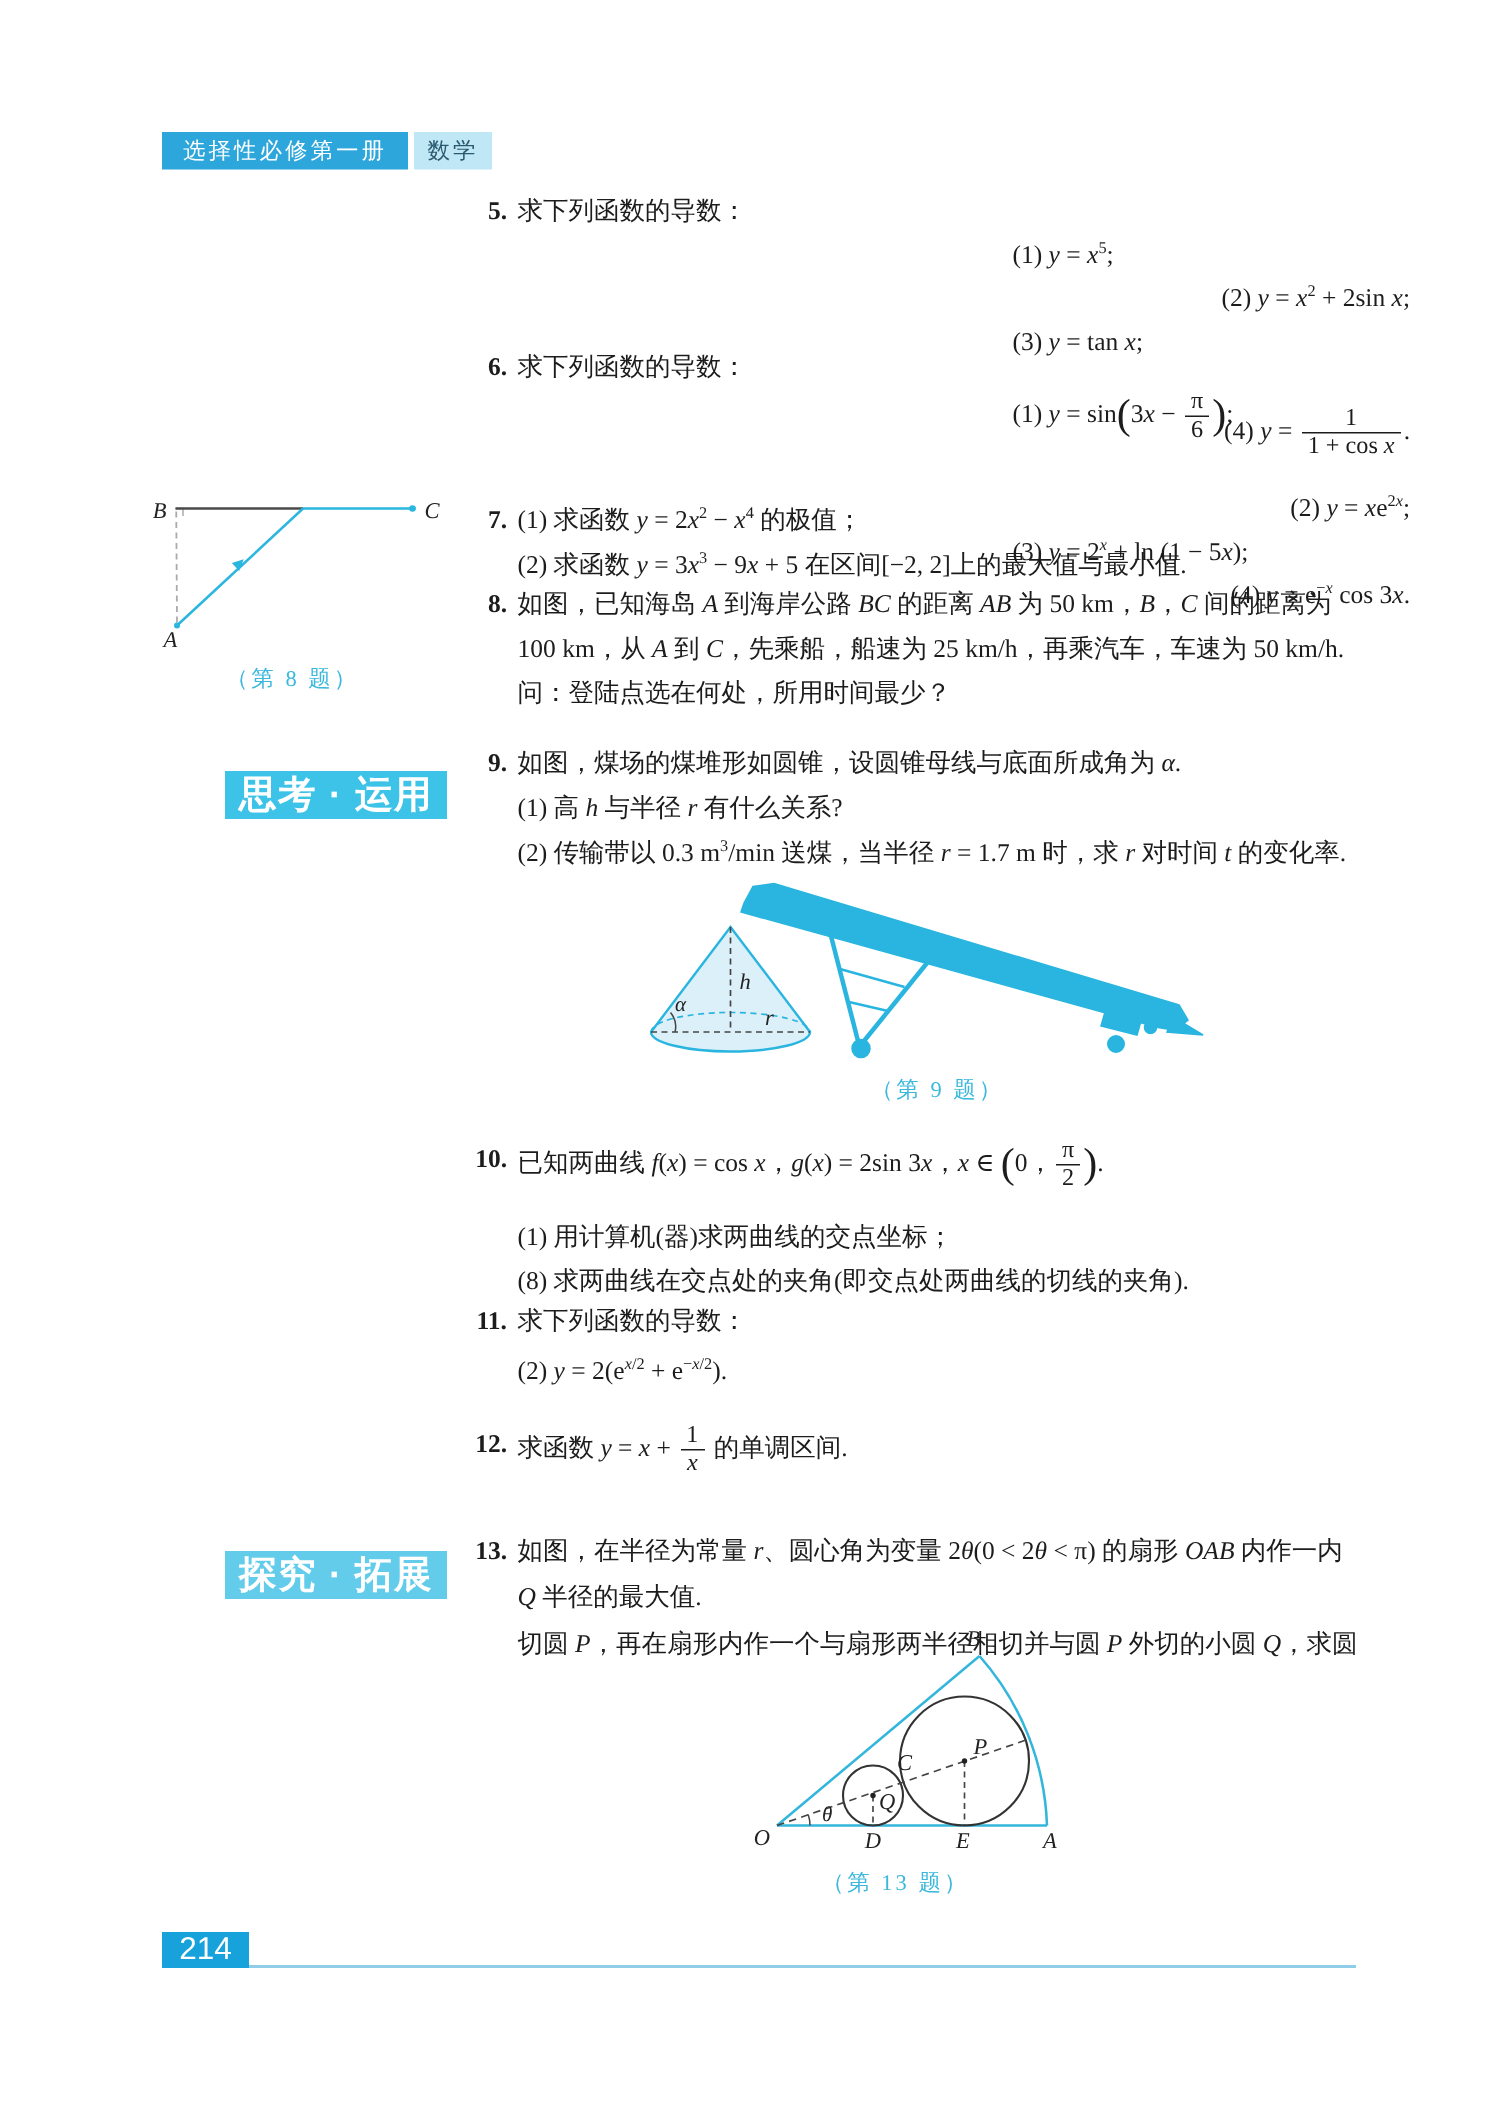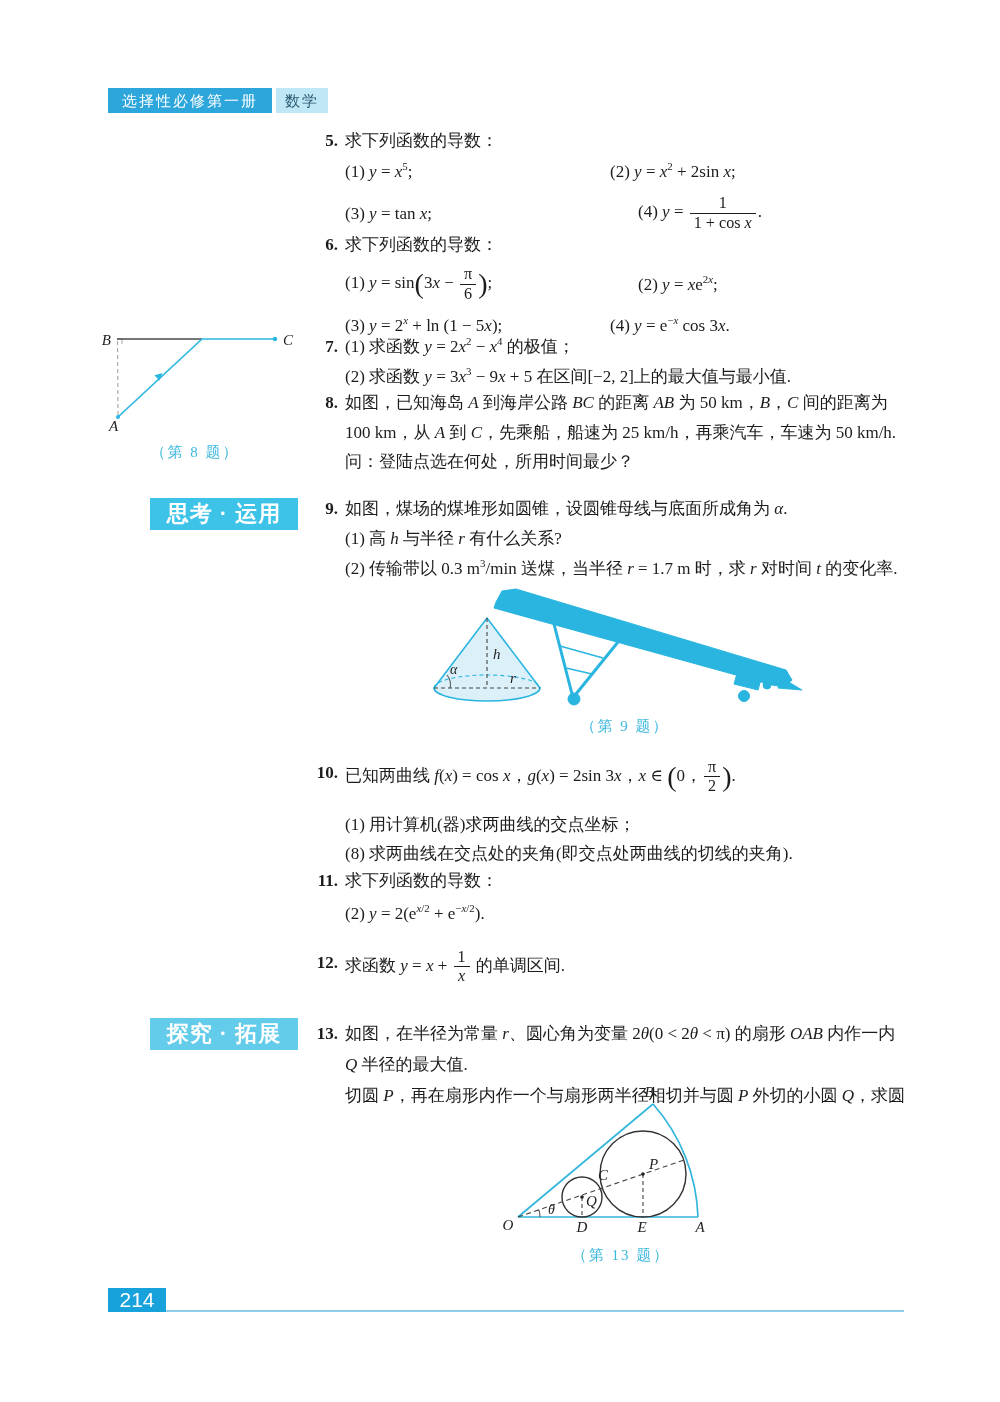--- a/index.html
+++ b/index.html
@@ -9,28 +9,28 @@
     overflow:hidden;
   }
   
   .hdr{position:absolute;left:108px;top:88px;display:flex;gap:4px;}
   .hdr .book{background:#2ca6db;color:#fff;font-size:15px;line-height:25px;
     padding:0 14px;letter-spacing:2px;font-family:"Liberation Sans",sans-serif;}
   .hdr .subj{background:#c0e7f6;color:#2b5a70;font-size:15px;line-height:25px;
     padding:0 9px;letter-spacing:2px;font-family:"Liberation Sans",sans-serif;}
   
   .badge{position:absolute;left:150px;width:148px;height:32px;line-height:32px;
-    text-align:center;color:#fff;font-weight:bold;font-size:22px;
-    font-family:"Liberation Sans",sans-serif;letter-spacing:1px;}
+    text-align:center;color:#fff;font-weight:bold;font-size:25px;
+    font-family:"Liberation Sans",sans-serif;letter-spacing:1px;margin-top:16px;}
   
   .prob{position:absolute;left:308px;width:632px;font-size:17px;line-height:29px;}
   .pnum{display:inline-block;width:30px;text-align:right;font-weight:bold;margin-right:7px;}
   .ln{min-height:29px;}
   .ind{padding-left:37px;}
-  .row{display:flex;align-items:center;min-height:33px;}
+  .row{display:flex;align-items:flex-end;min-height:33px;flex-direction:column;}
   .row .c1{width:265px;}
   .frow{min-height:50px;gap:28px;}
   .fstem{display:flex;align-items:flex-start;min-height:52px;}
   i{font-family:"Liberation Serif","DejaVu Serif",serif;}
   sup{font-size:64%;vertical-align:super;line-height:0;}
   .frac{display:inline-flex;flex-direction:column;vertical-align:middle;
     text-align:center;line-height:1.12;font-size:0.95em;margin:0 2px;}
   .frac .nu{display:block;padding:0 4px;border-bottom:1.3px solid #1c1c1c;}
   .frac .de{display:block;padding:0 4px;}
   .bp{font-size:165%;font-weight:400;line-height:0;vertical-align:middle;}
@@ -199,16 +199,16 @@
   <text x="36" y="147" text-anchor="middle">O</text>
   <text x="228" y="149" text-anchor="middle">A</text>
   <text x="177" y="14" text-anchor="middle">B</text>
   <text x="110" y="149" text-anchor="middle">D</text>
   <text x="170" y="149" text-anchor="middle">E</text>
   <text x="114" y="123">Q</text>
   <text x="177" y="86">P</text>
   <text x="126" y="97">C</text>
   <text class="greek" x="76" y="131">θ</text>
 </svg>
-<div class="figcap" style="left:496px;top:1246px;width:250px">（第 13 题）</div>
+<div class="figcap" style="left:472px;top:1246px;width:250px">（第 13 题）</div>
 
 <div class="footline"></div>
 <div class="pageno">214</div>
 
 </body></html>

